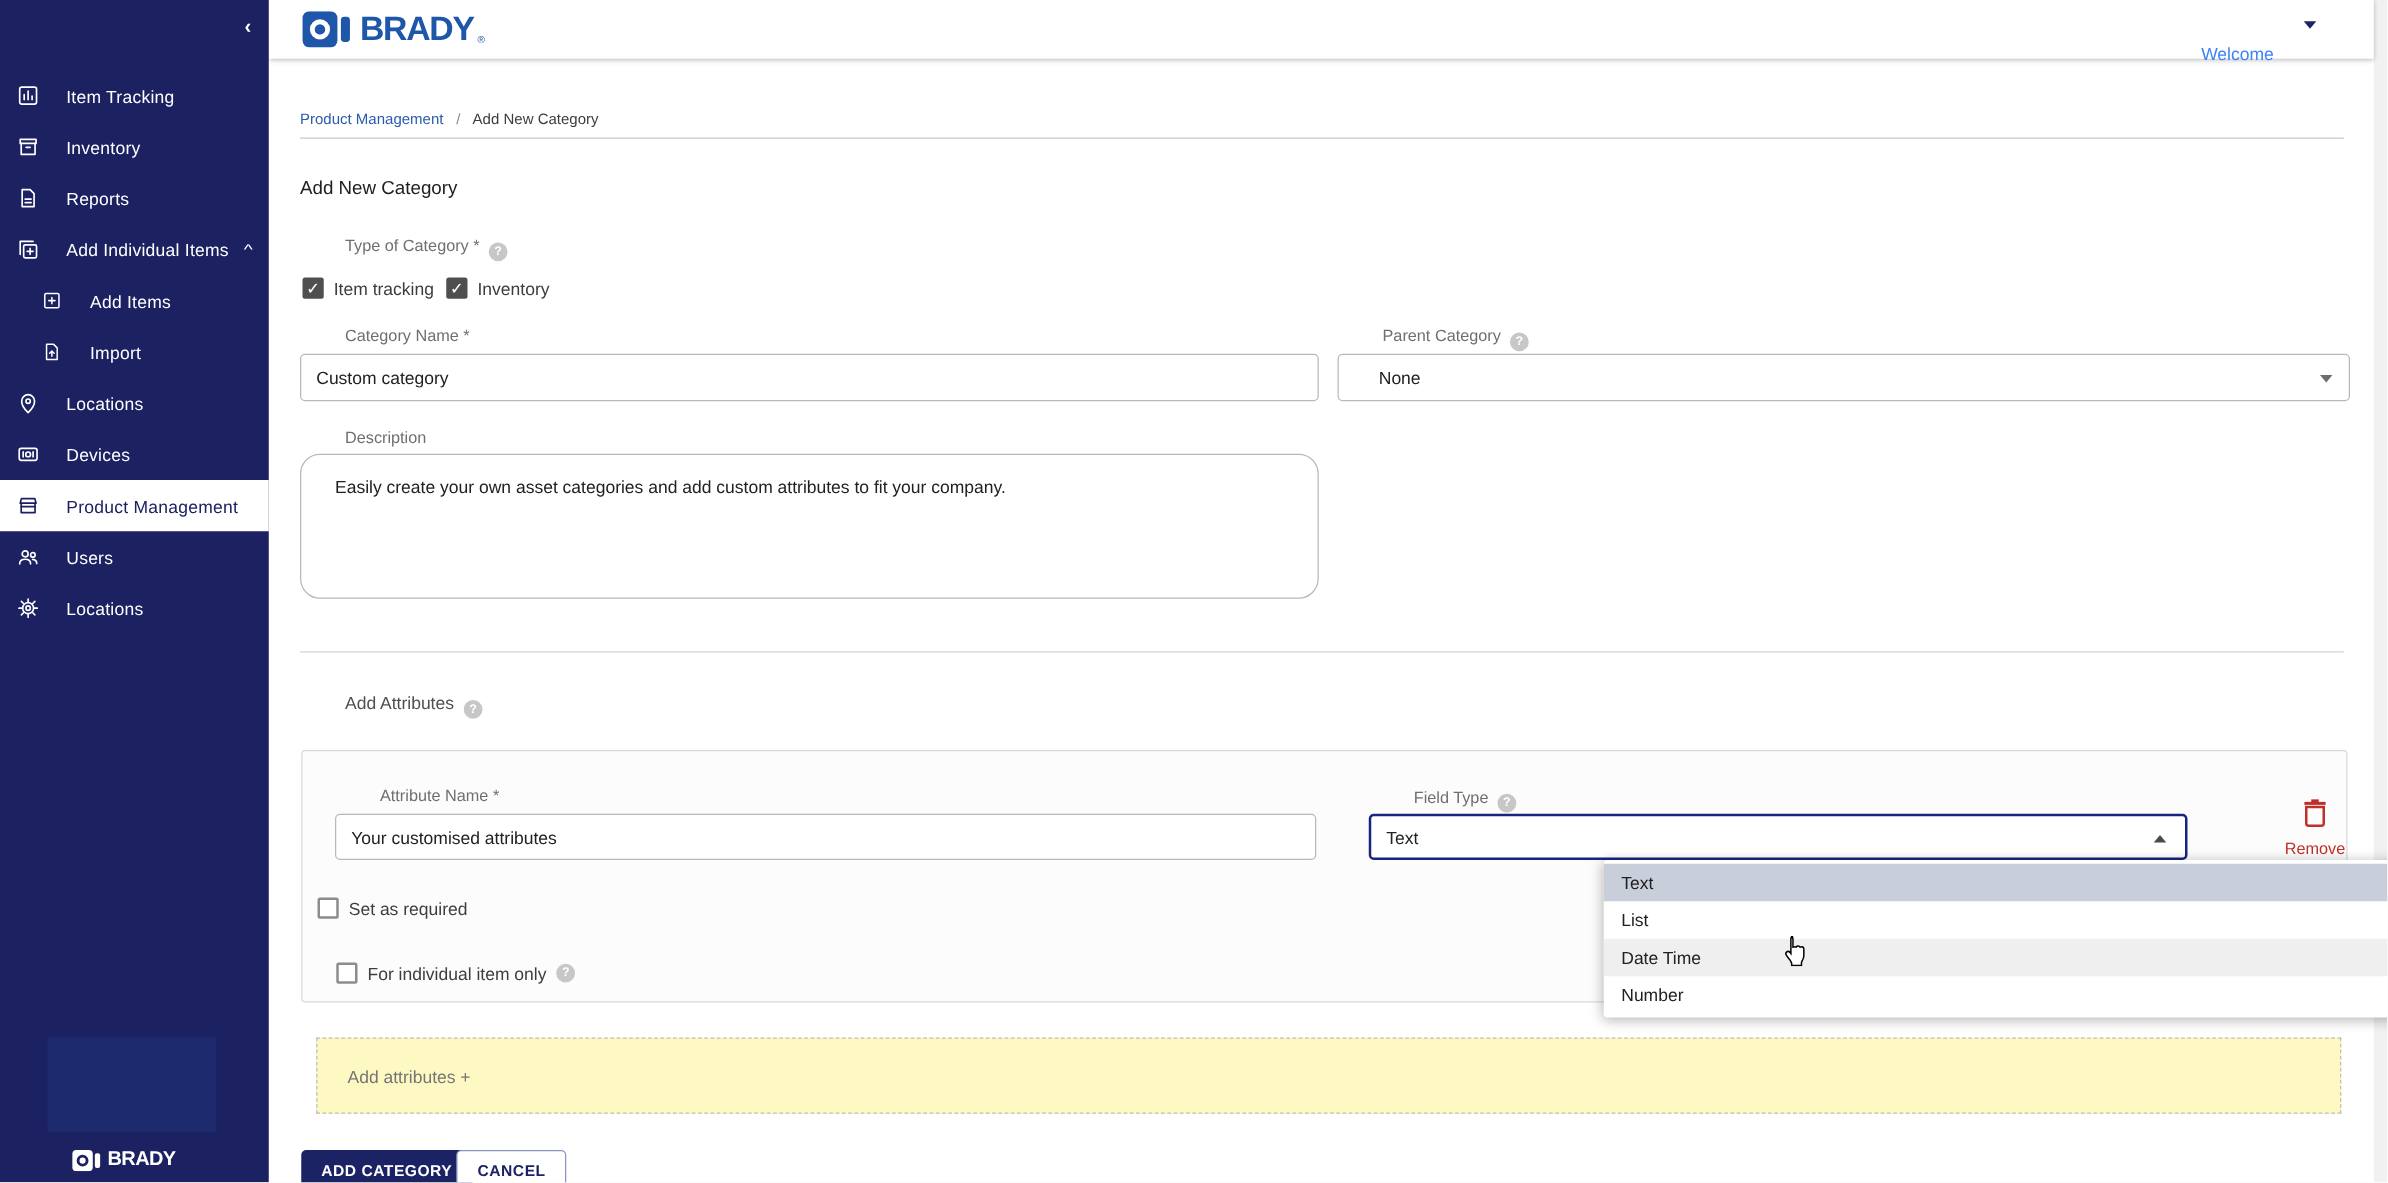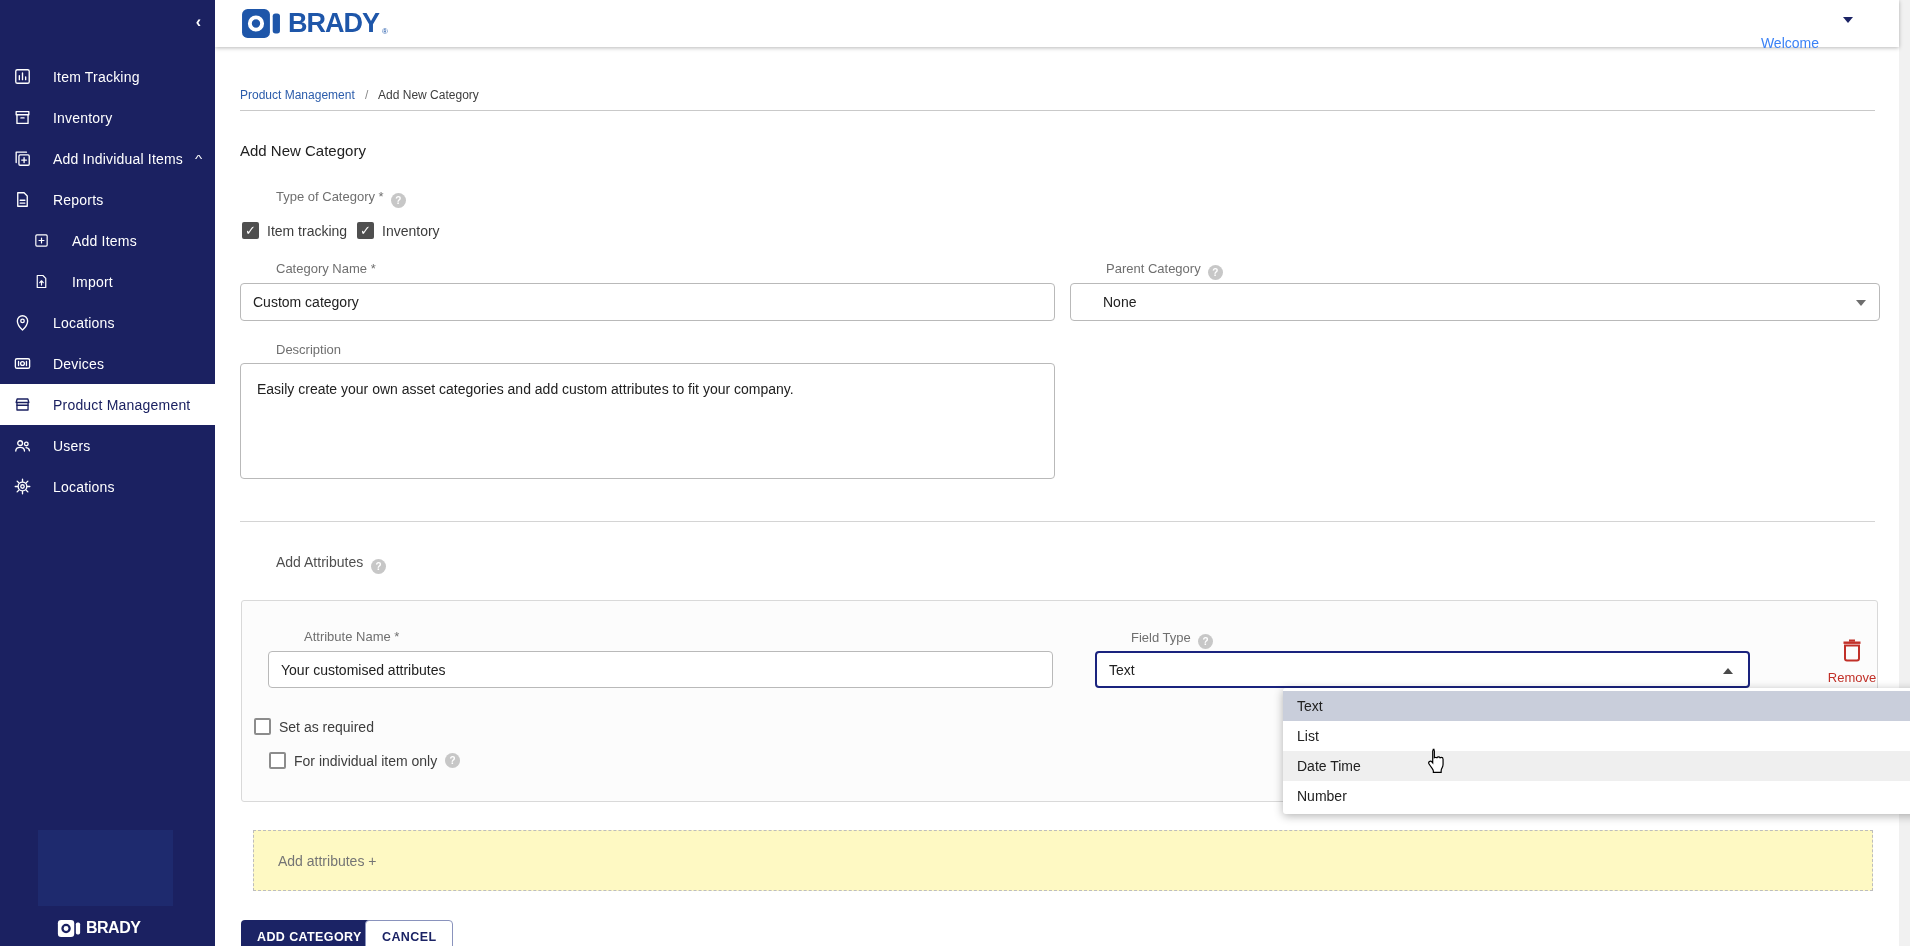--- a/index.html
+++ b/index.html
@@ -44,21 +44,21 @@
   .f-label { position:absolute; font-size:13px; color:#6f6f6f;margin-left:36px; }
   .help { display:inline-block; width:15px; height:15px; border-radius:50%; background:#c7c7c7; color:#fff; font-size:10px; font-weight:bold; text-align:center; line-height:15px; vertical-align:-3px; }
 
   .cbrow { position:absolute; display:flex; align-items:center; gap:8px; }
   .cb { width:17px; height:17px; border-radius:2px; flex:0 0 17px; }
   .cb.checked { background:#4f4f4f; color:#fff; font-size:13px; line-height:17px; text-align:center; }
   .cb.empty { background:#fff; border:2px solid #8c8c8c; }
   .cb-lbl { font-size:14px; color:#3d3d3d; }
 
   .tinput { position:absolute; height:38px; border:1px solid #b9b9b9; border-radius:4px; background:#fff; font-family:"Liberation Sans",sans-serif; font-size:14px; color:#212121; padding:0 12px; }
-  .tarea { position:absolute; border:1px solid #b9b9b9; border-radius:4px; background:#fff; font-family:"Liberation Sans",sans-serif; font-size:14px; color:#212121; padding:16px 16px; resize:none; line-height:18px; }
+  .tarea { position:absolute; border:1px solid #b9b9b9; border-radius:16px; background:#fff; font-family:"Liberation Sans",sans-serif; font-size:14px; color:#212121; padding:16px 27px; resize:none; line-height:18px; }
   .selectbox { position:absolute; height:38px; border:1px solid #b9b9b9; border-radius:4px; background:#fff; font-size:14px; color:#212121; display:flex; align-items:center; padding:0 12px; cursor:pointer; }
   .caret-down { position:absolute; right:13px; top:16px; width:0; height:0; border-left:5px solid transparent; border-right:5px solid transparent; border-top:6px solid #6e6e6e; }
   .caret-up { position:absolute; right:15px; top:15px; width:0; height:0; border-left:5px solid transparent; border-right:5px solid transparent; border-bottom:6px solid #4a4a4a; }
 
   
   .attr-card { position:absolute; left:26px; top:553px; width:1637px; height:202px; background:#fcfcfc; border:1px solid #d9d9d9; border-radius:3px;padding-left:34px; }
   .ftype-select { position:absolute; left:853px; top:50px; width:655px; height:37px; border:2px solid #1a237e; border-radius:4px; background:#fff; font-size:14px; color:#212121; display:flex; align-items:center; padding:0 12px; cursor:pointer; }
   .remove-box { position:absolute; left:1575px; top:38px; width:70px; text-align:center; color:#c13028; cursor:pointer; }
   .remove-box .rm-lbl { font-size:13px; margin-top:4px; }
 
@@ -101,36 +101,36 @@
               <path d="M4 4.5h16v4H4z"></path>
               <path d="M5 8.5v11h14v-11"></path>
               <path d="M10 12.5h4"></path>
             </svg>
           </span>
         <span class="lbl">Inventory</span>
       </div>
       <div class="nav-item">
         <span class="ic">
             <svg width="19" height="19" viewBox="0 0 24 24">
+              <path d="M6 3.5h8l4 4v13H6z"></path>
+              <path d="M9 13h6M9 16.5h6"></path>
+            </svg>
+          </span>
+        <span class="lbl">Reports</span>
+      </div>
+      <div class="nav-item">
+        <span class="ic">
+            <svg width="19" height="19" viewBox="0 0 24 24">
               <path d="M4 17V4h13"></path>
               <rect x="7.5" y="7.5" width="13" height="13" rx="1.5"></rect>
               <path d="M14 11v6M11 14h6"></path>
             </svg>
           </span>
         <span class="lbl">Add Individual Items</span>
         <span class="expand-caret">^</span>
-      </div>
-      <div class="nav-item">
-        <span class="ic">
-            <svg width="19" height="19" viewBox="0 0 24 24">
-              <path d="M6 3.5h8l4 4v13H6z"></path>
-              <path d="M9 13h6M9 16.5h6"></path>
-            </svg>
-          </span>
-        <span class="lbl">Reports</span>
       </div>
       <div class="nav-item sub">
         <span class="ic">
             <svg width="17" height="17" viewBox="0 0 24 24">
               <rect x="4" y="4" width="16" height="16" rx="1.5"></rect>
               <path d="M12 8.5v7M8.5 12h7"></path>
             </svg>
           </span>
         <span class="lbl">Add Items</span>
       </div>
@@ -290,21 +290,21 @@
             <rect x="1.5" y="2.5" width="17" height="2.4" fill="#c13028"></rect>
             <rect x="7" y="0.5" width="6" height="2.2" fill="#c13028"></rect>
           </svg>
         <div class="rm-lbl">Remove</div>
       </div>
 
       <div class="cbrow" style="left:12px; top:117px;">
         <span class="cb empty"></span>
         <span class="cb-lbl">Set as required</span>
       </div>
-      <div class="cbrow" style="left:27px; top:151px;">
+      <div class="cbrow" style="left:27px; top:169px;">
         <span class="cb empty"></span>
         <span class="cb-lbl">For individual item only</span>
         <span class="help">?</span>
       </div>
     </div>
 
     <div class="dropdown">
       <div class="opt selected">Text</div>
       <div class="opt">List</div>
       <div class="opt hovered">Date Time</div>

